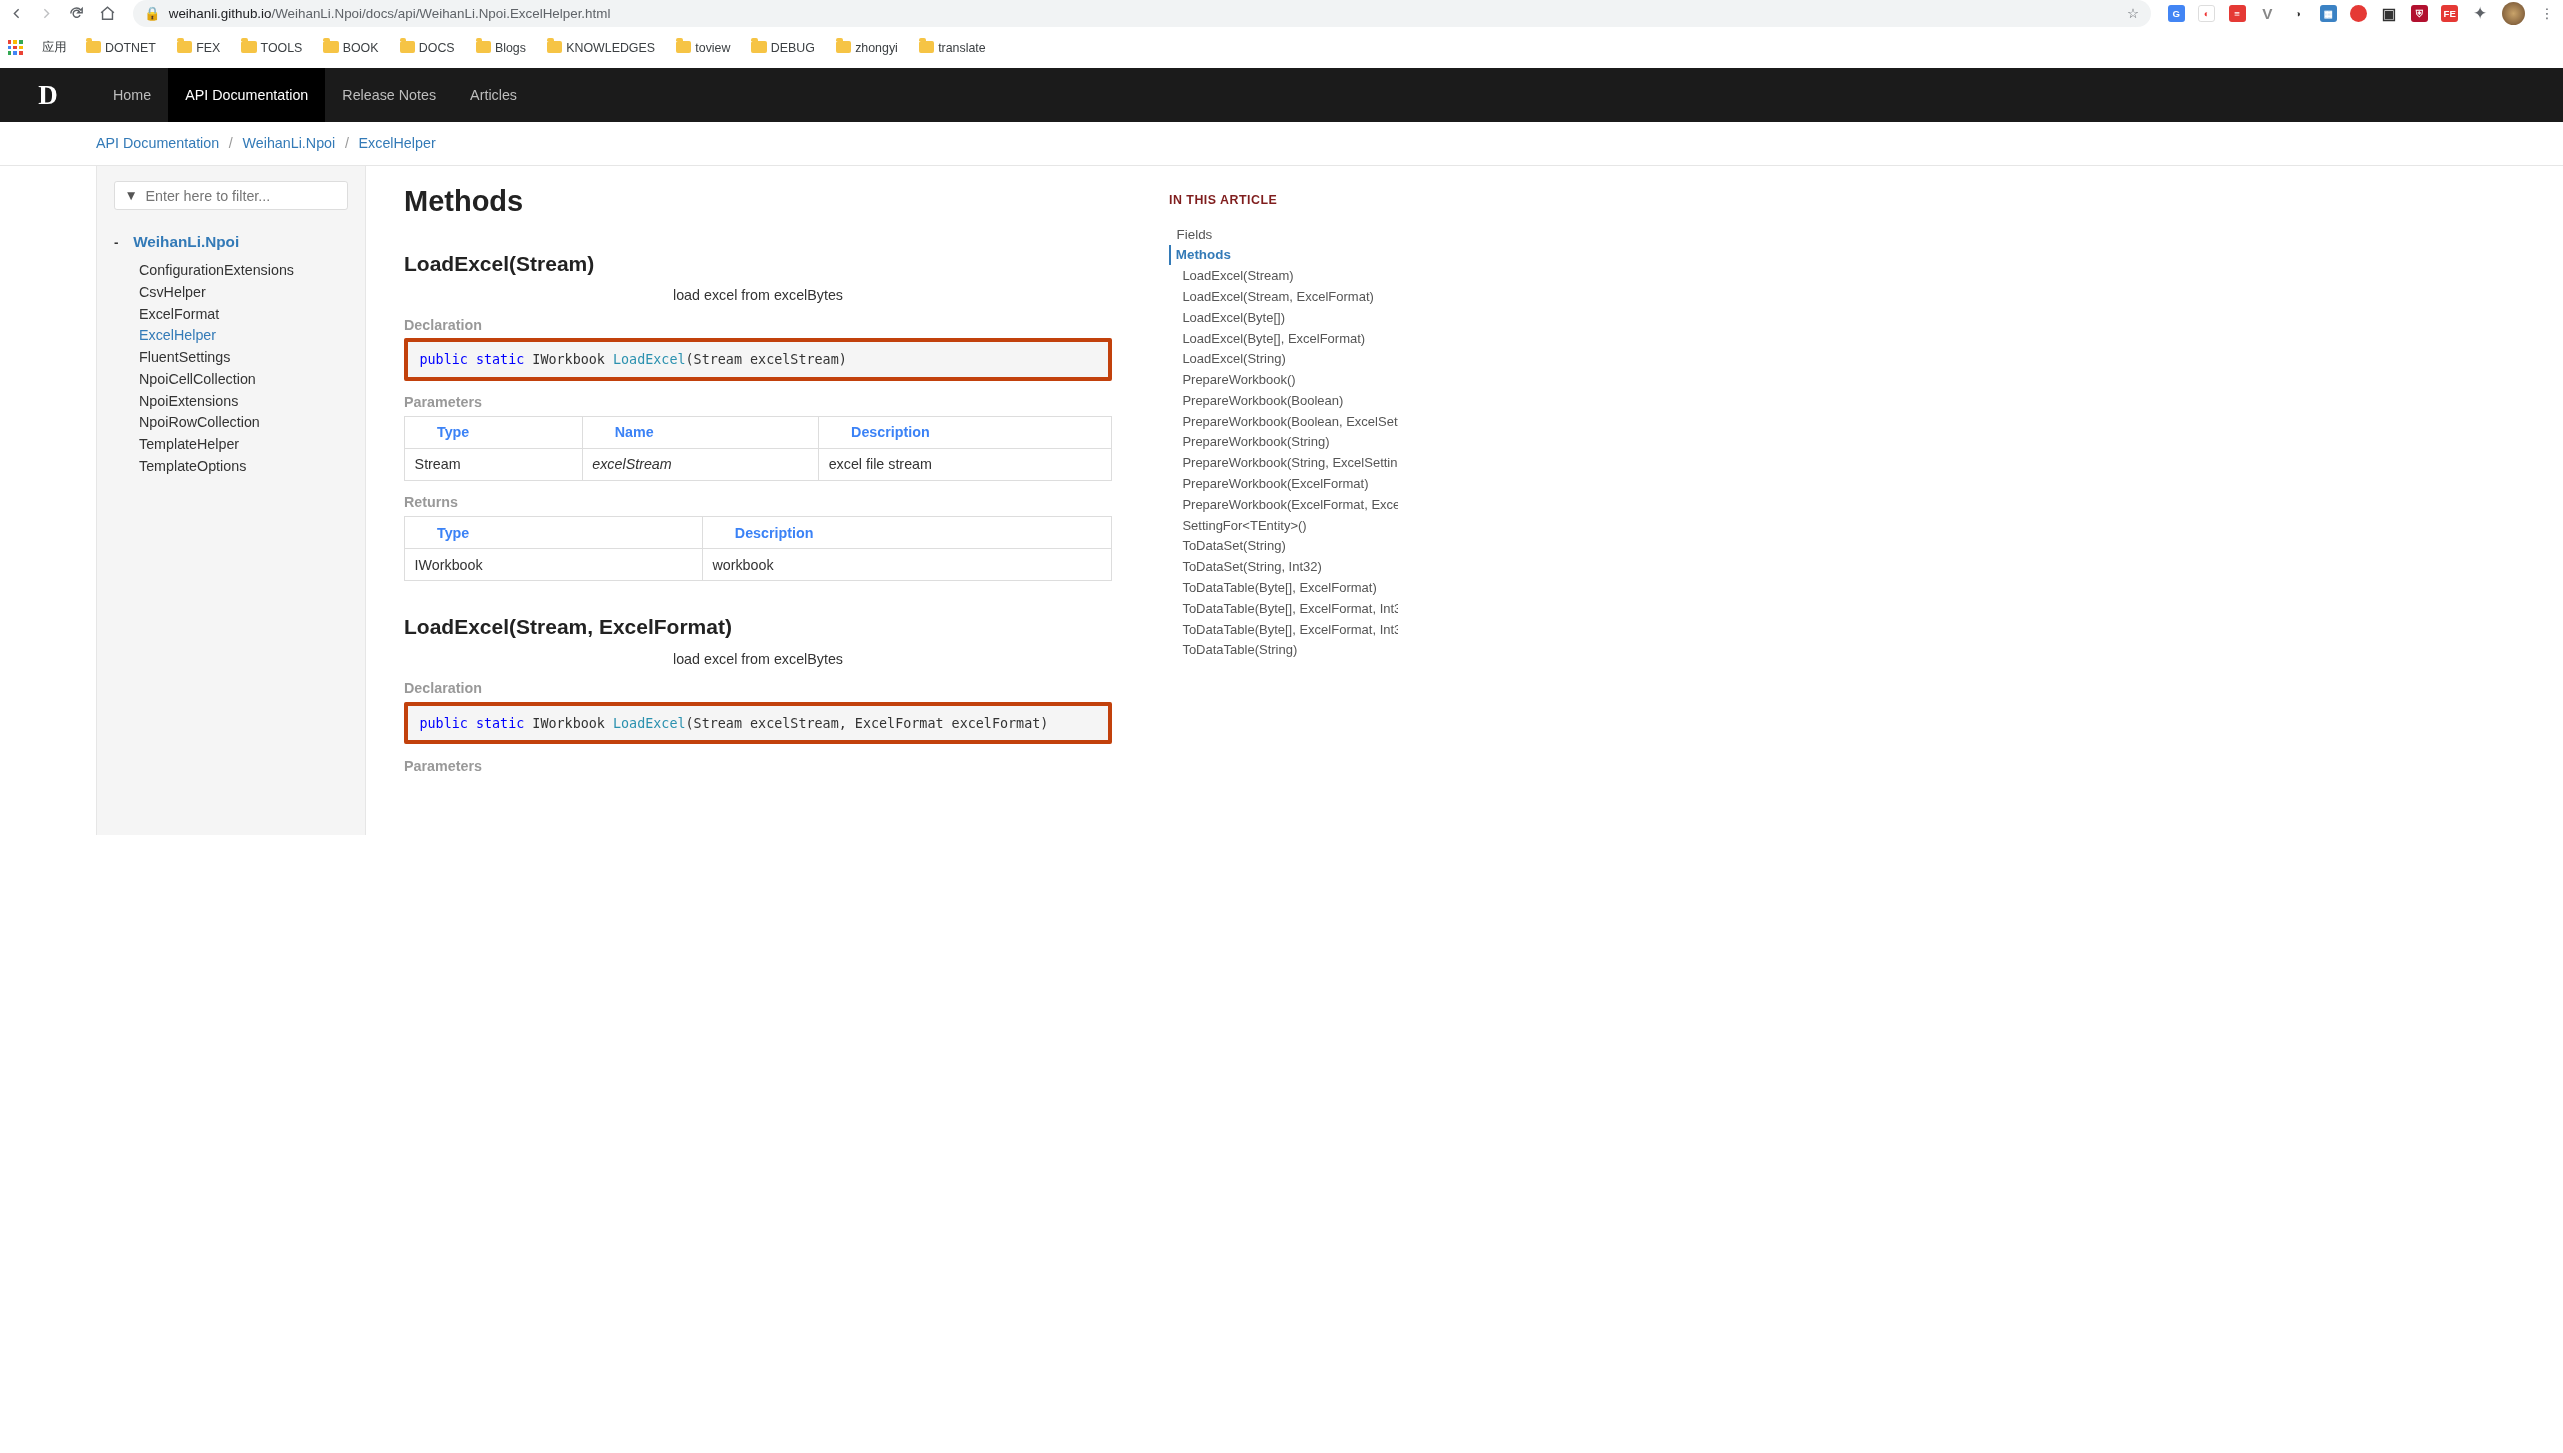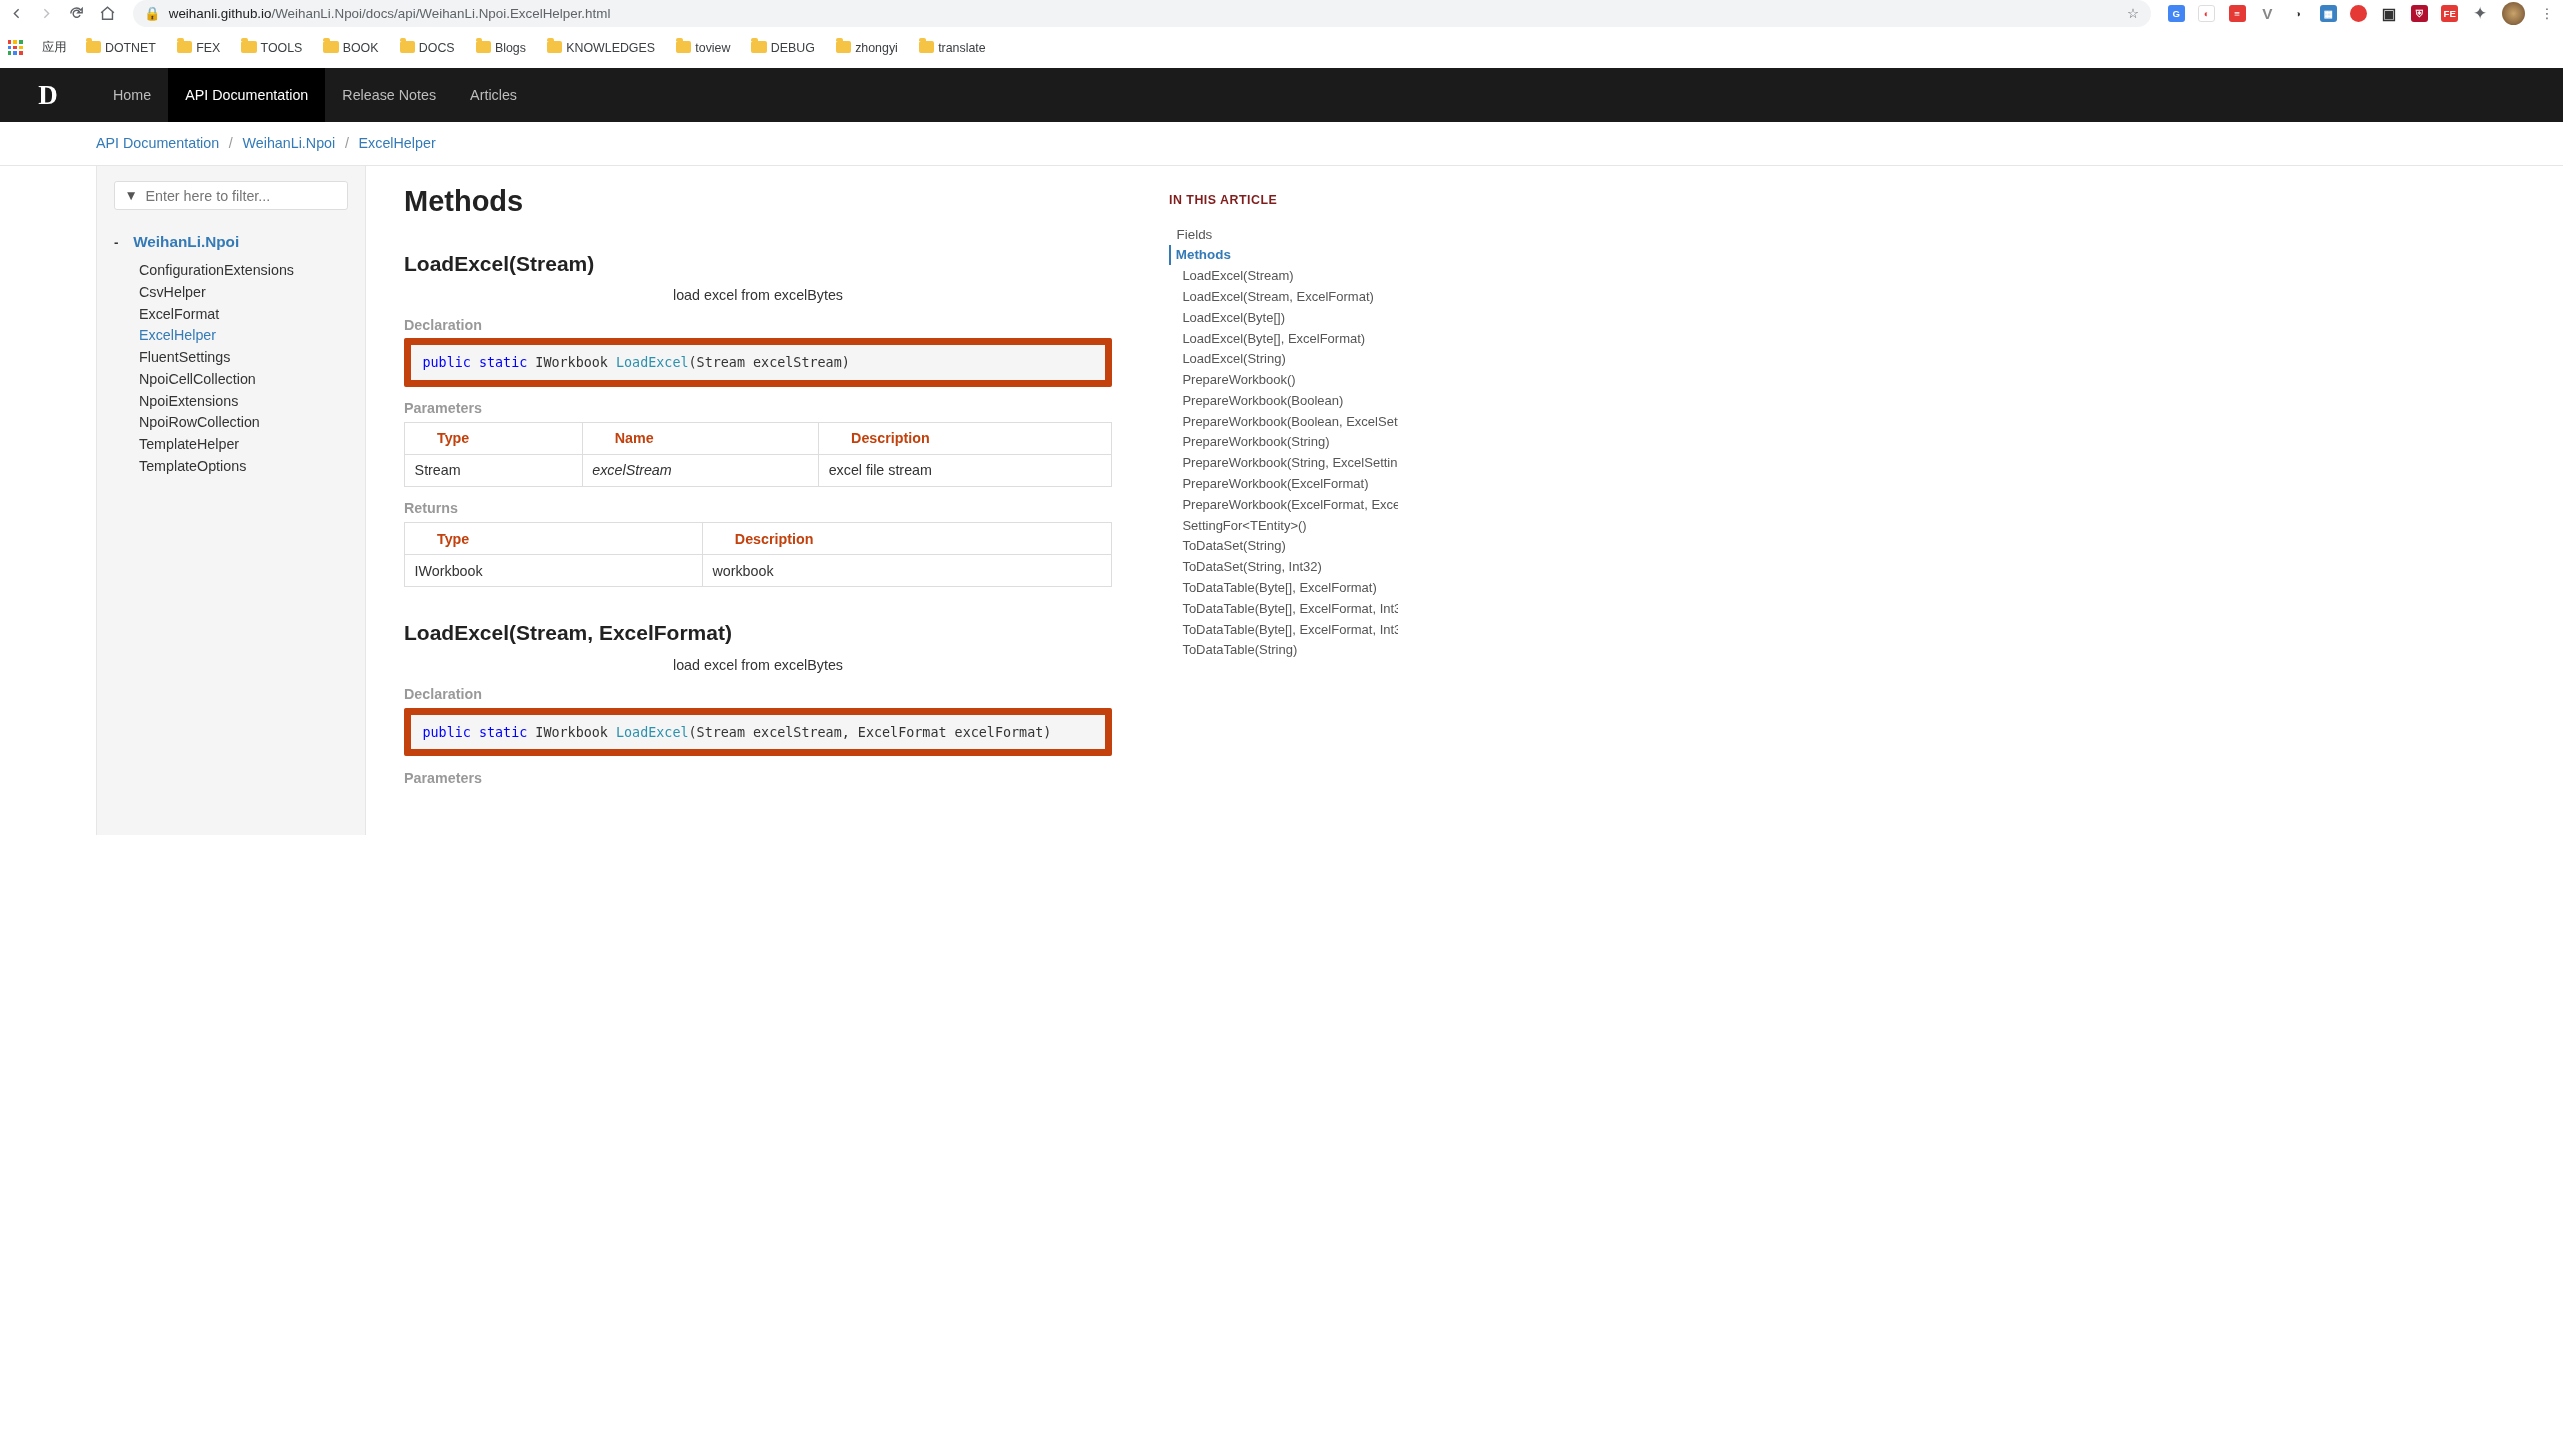--- a/index.html
+++ b/index.html
@@ -52,26 +52,26 @@
 .toc-ns-label { color:#337ab7; font-weight:700; font-size:15.3px; }
 .toc-items { margin: 7.6px 0 0 25px; }
 .toc-items li { list-style:none; padding:2.9px 0; font-size:14.3px; color:#333; cursor:pointer; }
 .toc-items li.active { color:#337ab7; }
 
 .maincol { flex:1; padding: 19px 38px 38px 38px; max-width: 784px; }
 h1.methods { font-size: 29px; font-weight: 700; color:#222; margin-bottom: 29px; }
 h2.method { font-size: 21px; font-weight:700; color:#222; margin-top: 34px; }
 .desc { margin: 11.5px 0 7.6px; font-size:14.3px; color:#333;text-align:center; }
 .label-h { color:#999; font-size:14.3px; font-weight:600; margin:13.4px 0 5.7px; }
-pre.code { background:#f5f5f5; border:7px solid #c2410c; border-radius:1.9px; padding:9.6px 11.5px; font-family: Consolas, monospace; font-size:13.4px; overflow-x:auto; white-space:pre; }
+pre.code { background:#f5f5f5; border:4px solid #c2410c; border-radius:1.9px; padding:9.6px 11.5px; font-family: Consolas, monospace; font-size:13.4px; overflow-x:auto; white-space:pre; }
 .kw-blue { color:#0000ff; }
 .kw-type { color:#2b91af; }
 table.param { width:100%; border-collapse:collapse; margin-top:3.8px; }
 table.param th, table.param td { border:1px solid #ddd; padding:7.6px 9.6px; text-align:left; font-size:14.3px; }
-table.param th { font-weight:700; color:#c2410c;padding-left:32px; }
+table.param th { font-weight:700; color:#3b82f6;padding-left:32px; }
 table.param td.name { font-style:italic; }
 
 .rightcol { width:248px; padding: 27px 9.6px 9.6px 19px; overflow:hidden; }
 .rc-head { font-size:12.4px; font-weight:700; letter-spacing:0.5px; color:#7f1d1d; margin-bottom:17px; }
 .rc-link { display:block; font-size:13.4px; color:#555; padding:2.9px 0 2.9px 7.6px; cursor:pointer; white-space:nowrap; }
 .rc-link.level2 { padding-left: 13.4px; font-size:13px; }
 .rc-link.active { color:#337ab7; border-left:2.9px solid #337ab7; padding-left:4.8px; font-weight:600; }
 </style>
 </head>
 <body>

